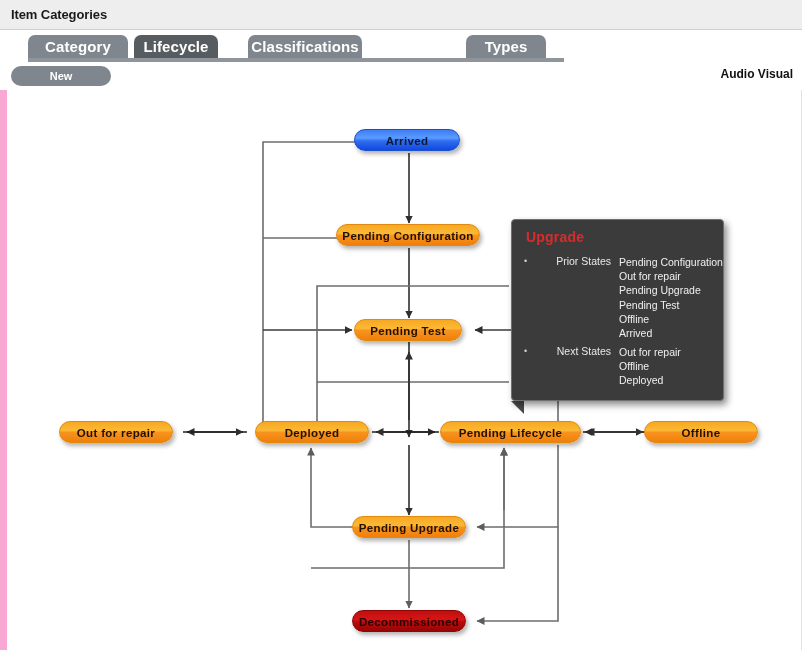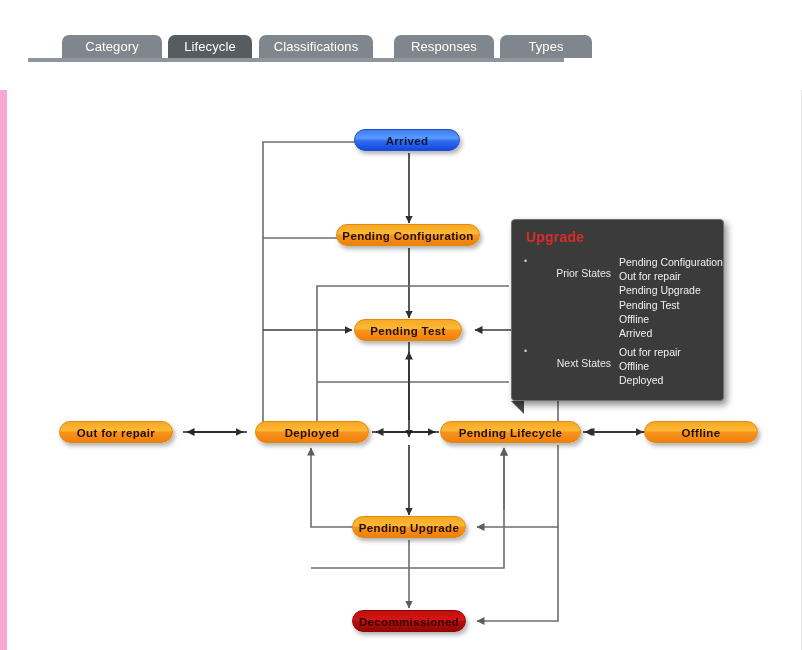--- a/index.html
+++ b/index.html
@@ -35,26 +35,25 @@
     position: absolute; left: 0; top: 30px;
     width: 802px; height: 30px;
     background: #ffffff;
   }
   .tab {
     position: absolute; top: 5px;
     height: 25px;
     background: #7f868e;
     border-radius: 7px 7px 0 0;
     color: #ffffff;
-    font-size: 13px; font-weight: normal;
+    font-size: 15px; font-weight: bold;
     text-align: center;
     line-height: 24px;
     letter-spacing: 0.1px;
     cursor: pointer;
-    margin-left: 34px;
   }
   .tab.active { background: #575c61; }
   .tabrule {
     position: absolute; left: 0; top: 58px;
     width: 802px; height: 4px;
     background: #8e959c;
   }
   .tabrule-white {
     position: absolute; left: 0; top: 58px;
     width: 28px; height: 4px;
@@ -147,21 +146,21 @@
     letter-spacing: 0.2px;
   }
   .tt-section { position: absolute; left: 12px; font-size: 10.5px; color: #e8e8e8; }
   .tt-sec-prior { top: 35px; }
   .tt-sec-next  { top: 125px; }
   .tt-bullet {
     position: absolute; left: 0; top: 1px;
     font-size: 9px; color: #cfcfcf;
   }
   .tt-key {
-    position: absolute; left: 7px; top: 12px;
+    position: absolute; left: 7px; top: 0;
     width: 80px; text-align: right;
     font-size: 10.5px; color: #e8e8e8; white-space: nowrap;
   }
   .tt-vals {
     position: absolute; left: 95px; top: 0;
     font-size: 10.5px; color: #f0f0f0;
     line-height: 14.2px;
   }
   .tt-vals div { white-space: nowrap; }
   
@@ -171,32 +170,38 @@
     border-left: 13px solid transparent;
     border-top: 13px solid #4a4a4a;
     z-index: 39;
   }
 </style>
 </head>
 <body>
 
 <div id="app">
 
+  <div class="titlebar">
+    <div class="title">Item Categories</div>
+  </div>
 
   <div class="tabstrip">
     <div class="tab" style="left:28px;  width:100px;">Category</div>
     <div class="tab active" style="left:134px; width:84px;">Lifecycle</div>
-    <div class="tab" style="left:225px; width:114px;">Classifications</div>
-    <div class="tab" style="left:360px; width:100px;">Responses</div>
-    <div class="tab" style="left:466px; width:92px;">Types</div>
+    <div class="tab" style="left:248px; width:114px;">Classifications</div>
+    <div class="tab" style="left:466px; width:80px;">Types</div>
   </div>
   <div class="tabrule"></div>
   <div class="tabrule-white"></div>
   <div class="tabrule-white2"></div>
 
+  <div class="toolbar">
+    <div class="btn-new">New</div>
+    <div class="ctx-label">Audio Visual</div>
+  </div>
 
   <div class="canvas">
     <div class="canvas-inner">
 
       <svg class="wires" viewBox="0 0 802 560">
         <defs>
           <marker id="ad" markerWidth="9" markerHeight="9" refX="7.5" refY="4.5" orient="auto" markerUnits="userSpaceOnUse">
             <path d="M0,0.6 L8,4.5 L0,8.4 z" fill="#2f2f2f"></path>
           </marker>
           <marker id="ag" markerWidth="9" markerHeight="9" refX="7.5" refY="4.5" orient="auto" markerUnits="userSpaceOnUse">

